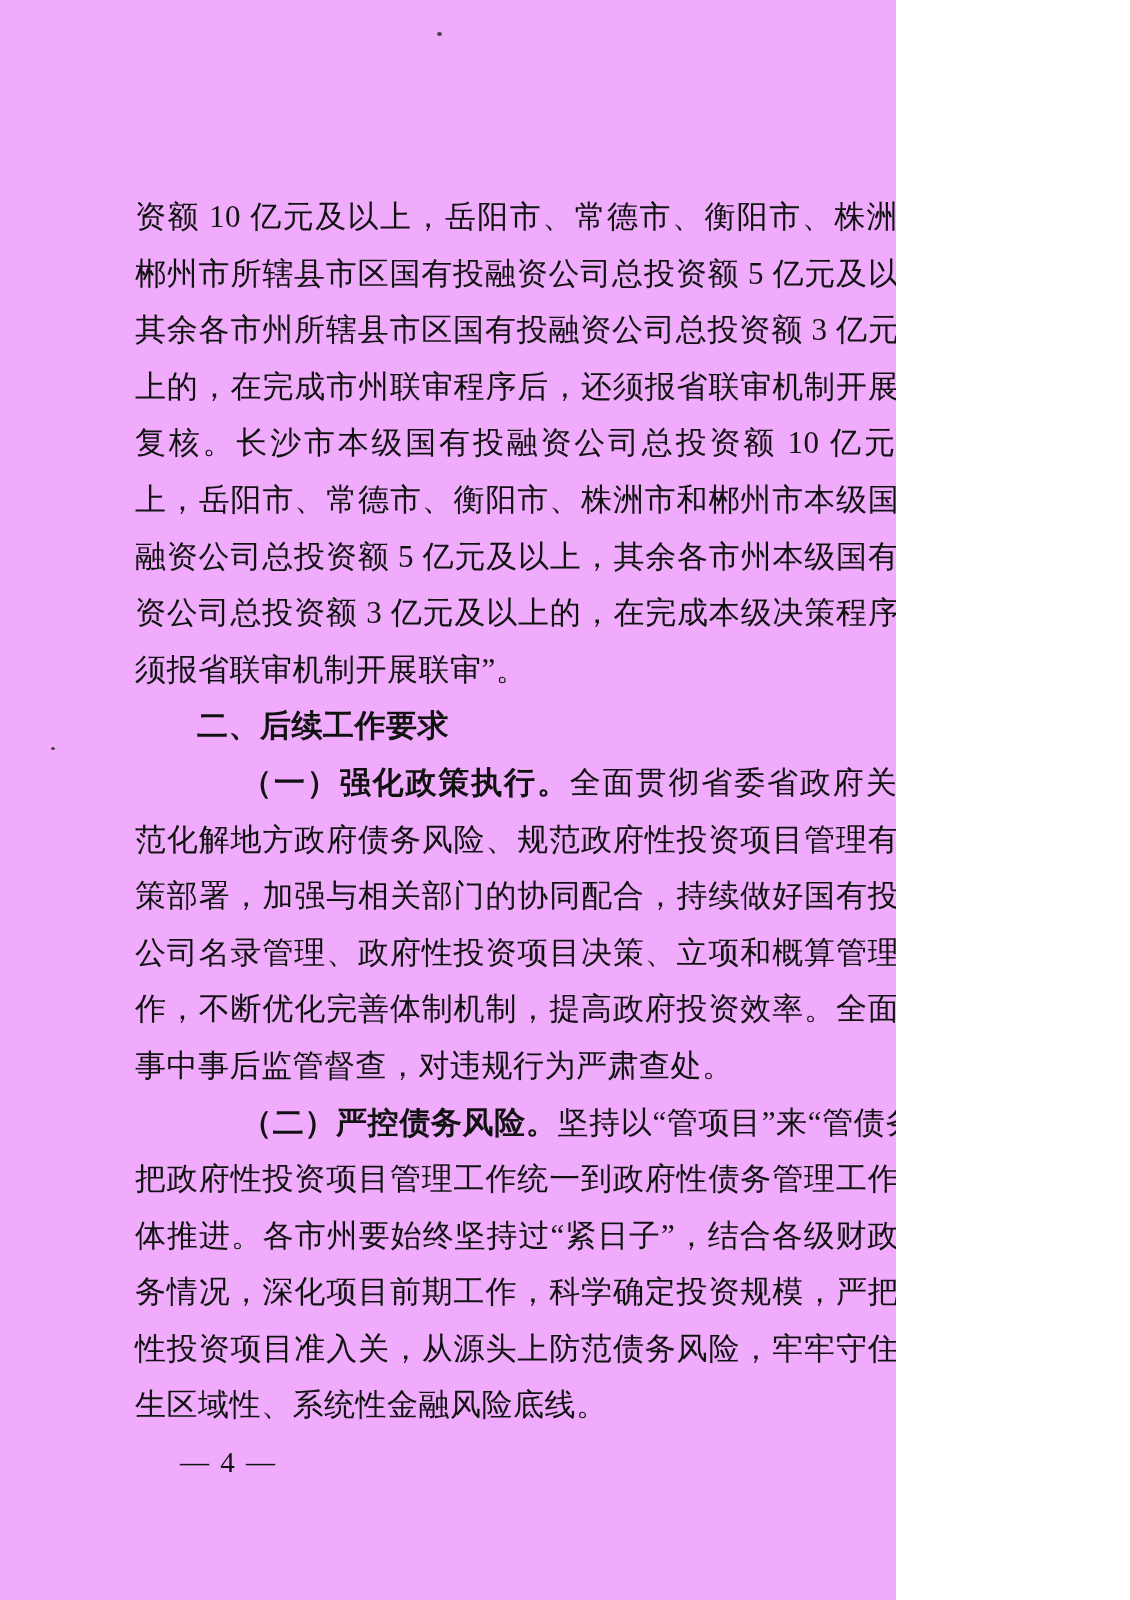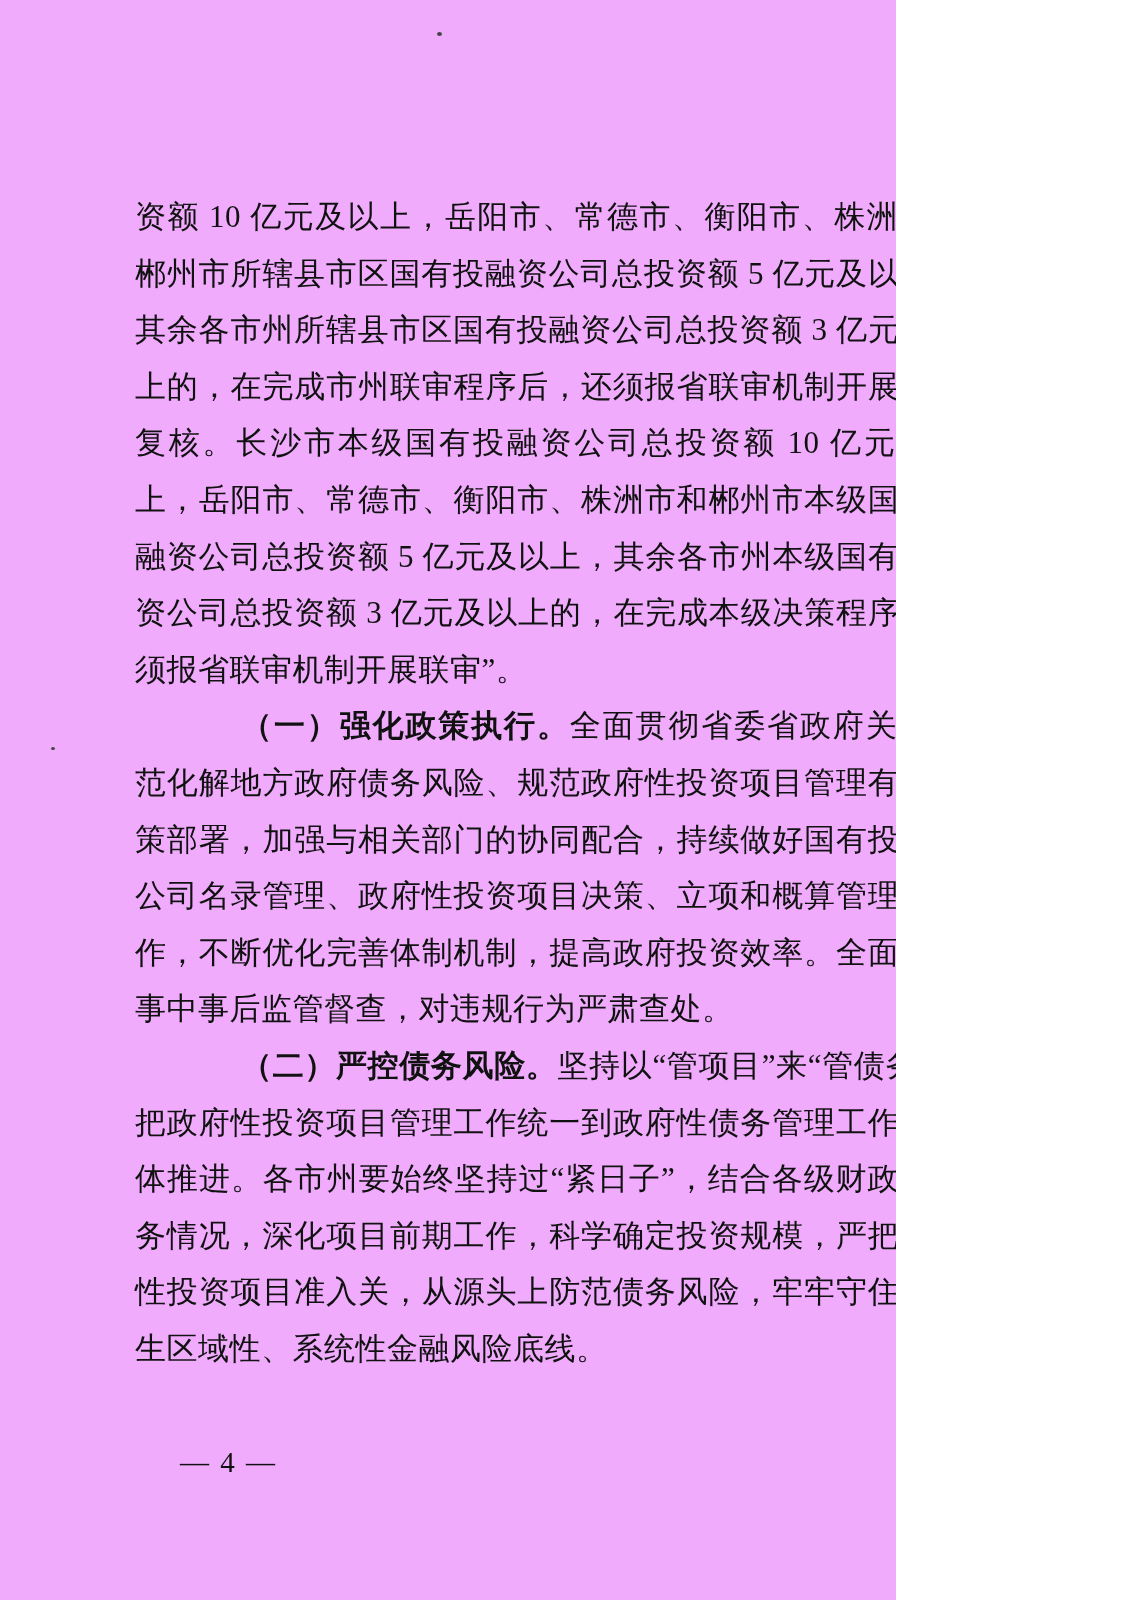--- a/index.html
+++ b/index.html
@@ -74,20 +74,21 @@
 <div class="page">
 
   <div class="speck speck-top"></div>
   <div class="speck speck-left"></div>
 
   <div class="textblock">
 
     <p class="para">资额 10 亿元及以上，岳阳市、常德市、衡阳市、株洲市和郴州市所辖县市区国有投融资公司总投资额 5 亿元及以上，其余各市州所辖县市区国有投融资公司总投资额 3 亿元及以上的，在完成市州联审程序后，还须报省联审机制开展联审复核。长沙市本级国有投融资公司总投资额 10 亿元及以上，岳阳市、常德市、衡阳市、株洲市和郴州市本级国有投融资公司总投资额 5 亿元及以上，其余各市州本级国有投融资公司总投资额 3 亿元及以上的，在完成本级决策程序后，须报省联审机制开展联审”。</p>
 
 
+    <p class="para indent heading">二、后续工作要求</p>
 
     <p class="para indent"><b class="lead">（一）强化政策执行。</b><span>全面贯彻省委省政府关于防范化解地方政府债务风险、规范政府性投资项目管理有关决策部署，加强与相关部门的协同配合，持续做好国有投融资公司名录管理、政府性投资项目决策、立项和概算管理等工作，不断优化完善体制机制，提高政府投资效率。全面加强事中事后监管督查，对违规行为严肃查处。</span></p>
 
     <p class="para indent"><b class="lead">（二）严控债务风险。</b><span>坚持以“管项目”来“管债务”，把政府性投资项目管理工作统一到政府性债务管理工作中一体推进。各市州要始终坚持过“紧日子”，结合各级财政和债务情况，深化项目前期工作，科学确定投资规模，严把政府性投资项目准入关，从源头上防范债务风险，牢牢守住不发生区域性、系统性金融风险底线。</span></p>
 
   </div>
 
   <div class="footer">— 4 —</div>
 
 </div>

